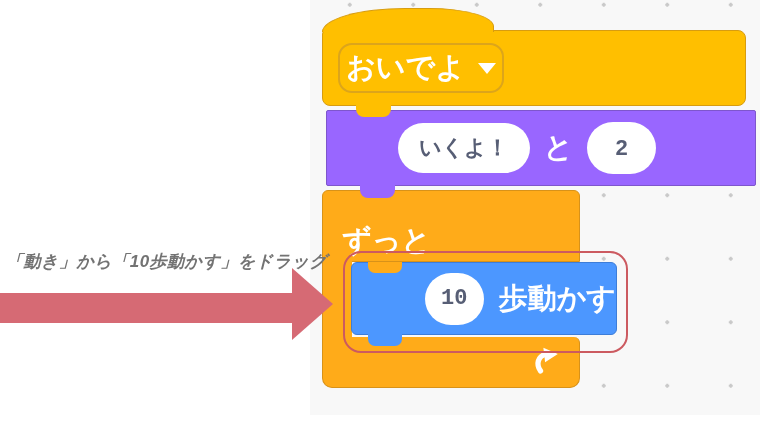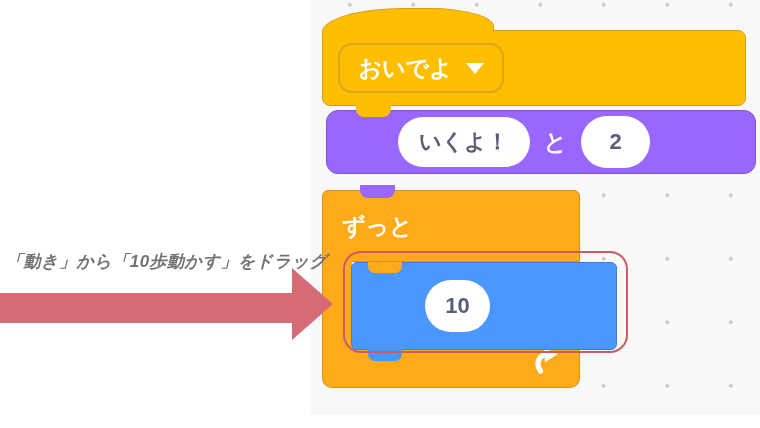--- a/index.html
+++ b/index.html
@@ -13,21 +13,21 @@
   
   .workspace{
     left:310px;top:0;width:450px;height:415px;
     background-color:#f8f8f8;
     background-image:radial-gradient(circle,#c9c9c9 1.7px,rgba(201,201,201,0) 2px);
     background-size:63.5px 63.5px;
     background-position:8px -27px;
   }
 
   
-  .blk-label{color:#fff;font-weight:700;font-size:23px;white-space:nowrap;}
+  .blk-label{color:#fff;font-weight:700;font-size:29px;white-space:nowrap;}
   .oval{
     background:#fff;border-radius:26px;display:flex;align-items:center;justify-content:center;
     color:#575e75;font-weight:700;font-size:22px;box-sizing:border-box;
   }
 
   
   .hat-body{
     left:12px;top:30px;width:424px;height:76px;
     background:#ffbf00;border:1px solid #d79c10;box-sizing:border-box;
     border-radius:4px 8px 8px 8px;
@@ -48,54 +48,54 @@
     display:flex;align-items:center;justify-content:center;gap:13px;
     box-sizing:border-box;cursor:pointer;position:relative;
   }
   .caret-down{
     width:0;height:0;border-left:9px solid transparent;border-right:9px solid transparent;
     border-top:11px solid #ffffff;
   }
 
   
   .say-body{
-    left:16px;top:110px;width:430px;height:64px;
-    background:#9966ff;border:1px solid #7e56cc;box-sizing:border-box;border-radius:12px;
+    left:16px;top:110px;width:430px;height:76px;
+    background:#9966ff;border:1px solid #7e56cc;box-sizing:border-box;border-radius:2px;
     display:flex;align-items:center;padding-left:71px;gap:14px;z-index:2;
   }
   .say-bump{
     left:50px;top:185px;width:35px;height:13px;
     background:#9966ff;border-radius:0 0 8px 8px;z-index:4;
   }
   .say-msg{height:50px;padding:0 21px;border-radius:25px;}
   .say-secs{width:69px;height:52px;}
 
   
   .forever-top{
     left:12px;top:190px;width:258px;height:72px;
     background:#ffab19;border:1px solid #d89219;box-sizing:border-box;
     border-radius:6px 6px 0 0;
-    display:flex;align-items:center;padding-left:19px;z-index:1;
+    display:flex;align-items:flex-end;padding-left:19px;z-index:1;
   }
   .forever-wall{
     left:12px;top:261px;width:30px;height:77px;
     background:#ffab19;border-left:1px solid #d89219;box-sizing:border-box;z-index:1;
   }
   .forever-bottom{
     left:12px;top:337px;width:258px;height:51px;
     background:#ffab19;border:1px solid #d89219;border-top:none;box-sizing:border-box;
     border-radius:0 6px 10px 10px;z-index:1;
   }
   .loop-arrow{left:210px;top:9px;width:30px;height:29px;}
 
   
   .move-body{
-    left:41px;top:262px;width:266px;height:88px;
+    left:41px;top:262px;width:266px;height:73px;
     background:#4c97ff;border:1px solid #3d7dd8;box-sizing:border-box;border-radius:6px;
-    display:flex;align-items:center;padding-left:73px;gap:15px;z-index:5;
+    display:flex;align-items:center;padding-left:73px;gap:15px;z-index:5;font-family:Liberation Mono, monospace;
   }
   .move-notch{
     left:16px;top:-1px;width:34px;height:11px;
     background:#ffab19;border-radius:0 0 7px 7px;
   }
   .move-bump{
     left:16px;bottom:-12px;width:34px;height:12px;
     background:#4c97ff;border-radius:0 0 7px 7px;
   }
   .move-steps-oval{width:65px;height:52px;}
@@ -151,19 +151,20 @@
     <svg class="abs loop-arrow" viewBox="0 0 26 24" aria-hidden="true">
       <path d="M6.5 21 C 2.5 15.5 4 8.5 11 6.6" fill="none" stroke="#ffffff" stroke-width="4.6" stroke-linecap="round"></path>
       <polygon points="9,1 21.5,6.3 10.5,13.5" fill="#ffffff"></polygon>
     </svg>
   </div>
 
   <div class="abs move-body">
     <div class="abs move-notch"></div>
     <div class="abs move-bump"></div>
     <div class="oval move-steps-oval">10</div>
+    <span class="blk-label">歩動かす</span>
   </div>
   <div class="abs highlight-ring"></div>
 </div>
 
 <div class="abs annot-text">「動き」から「10歩動かす」をドラッグ</div>
 <div class="abs arrow-body"></div>
 <div class="abs arrow-head"></div>
 
 </body></html>

